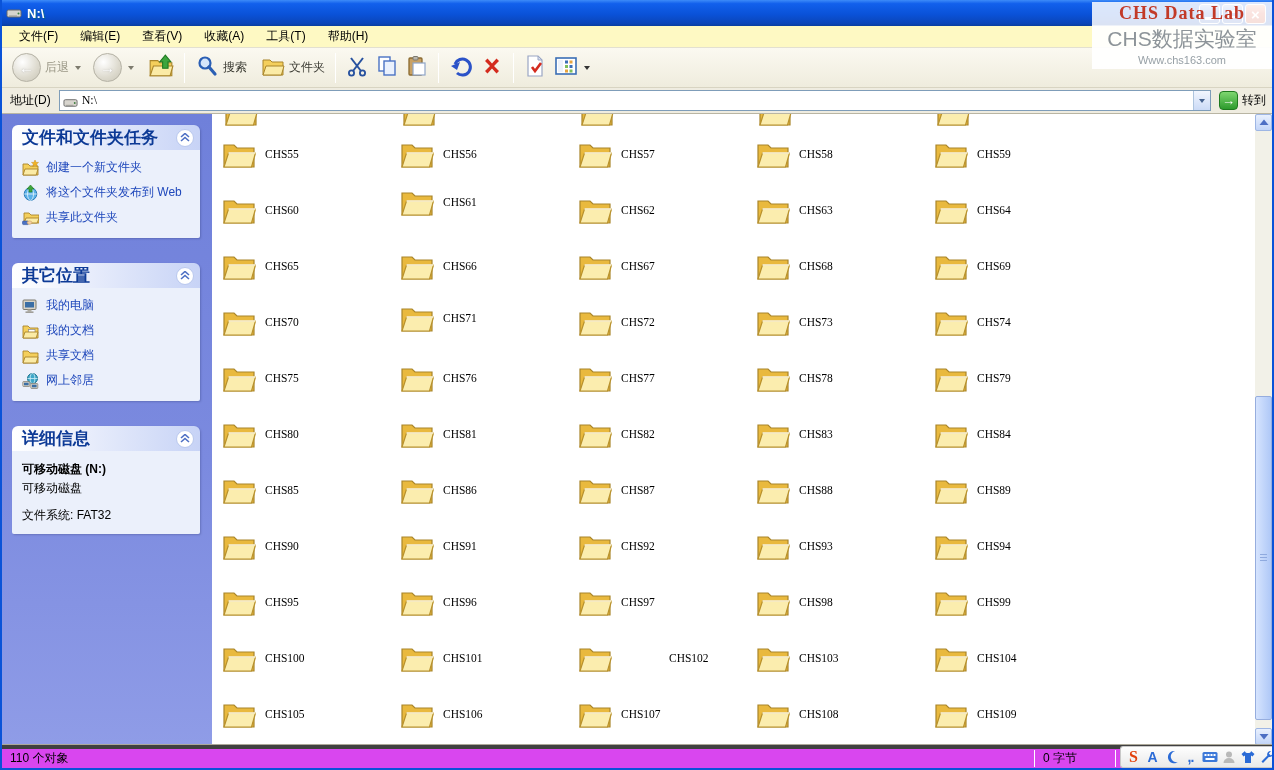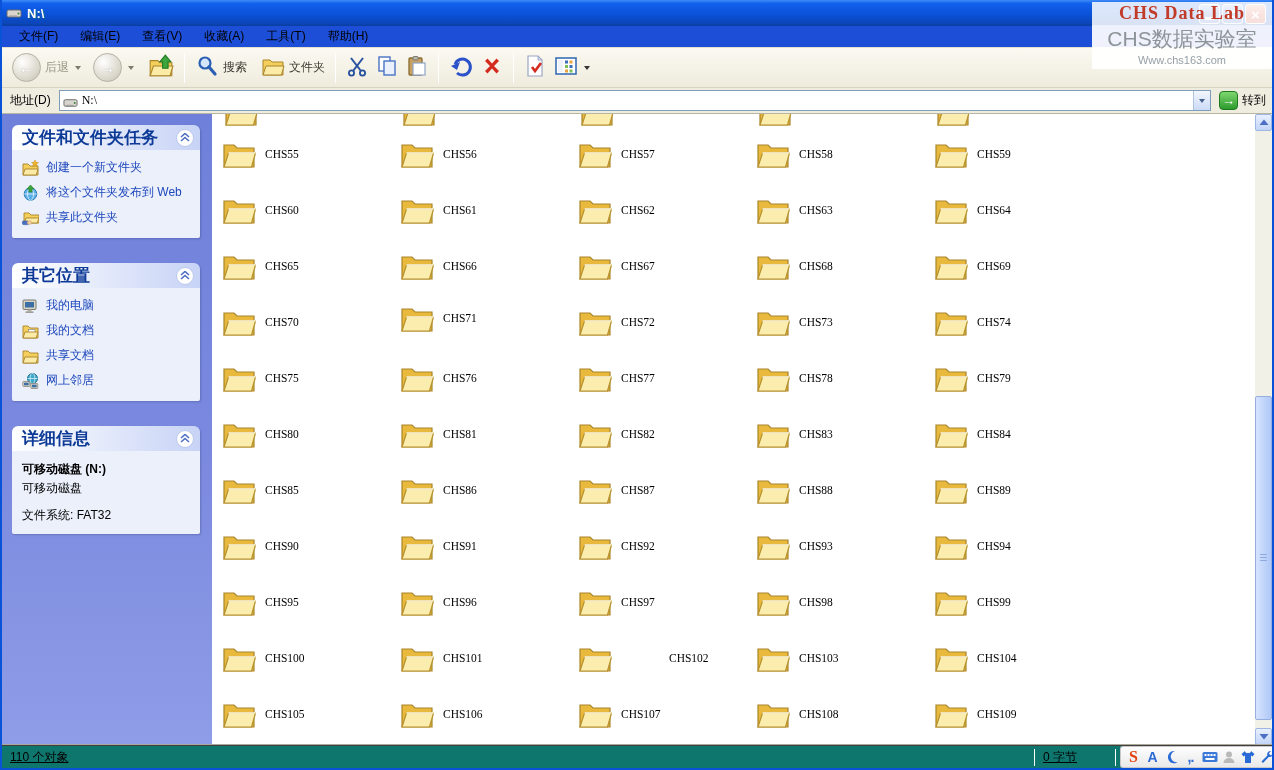--- a/index.html
+++ b/index.html
@@ -23,21 +23,21 @@
   .winbtn .xglyph { color:#fff; font-weight:bold; font-size:15px; line-height:1; }
 
   
   .watermark { position:absolute; top:2px; right:0; width:180px; z-index:50; text-align:center; }
   .wm1 { background:rgba(255,255,255,0.85); font-family:"Liberation Serif","DejaVu Serif",serif;
          font-weight:bold; font-size:18px; color:#C23A28; letter-spacing:1px; padding:1px 2px; }
   .wm2 { background:rgba(255,255,255,0.93); font-size:21px; color:#8D9499; padding:0 2px; }
   .wm3 { background:rgba(255,255,255,0.93); font-size:11px; color:#97A0A6; padding:1px 0 3px; }
 
   
-  .menubar { height:22px; flex:0 0 22px; background:#1d4ed8; border-bottom:1px solid #E3E0D0;
+  .menubar { height:22px; flex:0 0 22px; background:#fef9c3; border-bottom:1px solid #E3E0D0;
              display:flex; align-items:center; padding-left:6px; }
   .menuitem { font-size:12px; color:#000; padding:3px 11px; cursor:default; }
 
   
   .toolbar { height:40px; flex:0 0 40px; background:linear-gradient(180deg,#FBF9F1,#EFECDD);
              border-bottom:1px solid #D8D4C2; display:flex; align-items:center; padding-left:6px; }
   .tbtn { display:flex; align-items:center; gap:4px; padding:2px 4px; border-radius:3px; }
   .tbtn .lbl { font-size:12px; color:#3b3b33; }
   .tbtn.disabled .lbl { color:#9A9786; }
   .navcircle { width:29px; height:29px; border-radius:50%; border:1px solid #B5B2A5;
@@ -95,22 +95,22 @@
   
   .vscroll { width:17px; flex:0 0 17px; background:#F2F1E8; display:flex; flex-direction:column; position:relative; }
   .sbtn { height:17px; flex:0 0 17px; border:1px solid #9EB6E4; border-radius:2px;
     background:linear-gradient(180deg,#E8F0FE,#C3D5F8); display:flex; align-items:center; justify-content:center; }
   .sthumb { position:absolute; left:0; width:17px; border:1px solid #96ADDE; border-radius:2px;
     background:linear-gradient(90deg,#D6E4FE,#AFC8F7); }
   .sthumb .grip { position:absolute; left:4px; right:4px; top:50%; height:8px; margin-top:-4px;
     background:repeating-linear-gradient(180deg,#8FAADF 0 1px,transparent 1px 3px); }
 
   
-  .statusbar { height:23px; flex:0 0 23px; background:#0f766e; border-top:1px solid #404040;
-               box-shadow:0 -1px 0 #ACA899; display:flex; align-items:center; position:relative;text-decoration:underline; }
+  .statusbar { height:23px; flex:0 0 23px; background:#d946ef; border-top:4px solid #404040;
+               box-shadow:0 -1px 0 #ACA899; display:flex; align-items:center; position:relative; }
   .ssec { height:100%; display:flex; align-items:center; font-size:12px; color:#000; padding:0 8px; }
   .ssec1 { flex:1 1 auto; }
   .sdiv { width:1px; height:17px; background:#9D9A88; border-right:1px solid #fff; }
   .ssec2 { flex:0 0 80px; }
   .ssec3 { flex:0 0 156px; }
 
   
   .langbar { position:absolute; right:0; bottom:0; height:22px; width:152px; z-index:40;
     background:linear-gradient(180deg,#FEFEFE,#E9E9E9); border:1px solid #C8C8C8; border-right:none;
     border-radius:3px 0 0 3px; display:flex; align-items:center; gap:2px; padding-left:4px; overflow:hidden; }
@@ -469,21 +469,21 @@
           <span class="fname">CHS59</span>
         </div>
         <div class="tile" style="left: 10px; top: 78px;">
           <span class="fic"><svg viewBox="0 0 34 30" width="34" height="30">
               <path d="M2 6 h10 l3 3 h17 v19 H2 z" fill="#E9B93E" stroke="#A9852A" stroke-width="1.2"></path>
               <path d="M2 28 l4.5 -14 H33.5 L29.5 28 z" fill="#FBEDAE" stroke="#B8912C" stroke-width="1.2"></path>
               <path d="M6.5 14 H33.5" stroke="#FFF9DF" stroke-width="1.5" fill="none"></path>
             </svg></span>
           <span class="fname">CHS60</span>
         </div>
-        <div class="tile" style="left: 188px; top: 78px;">
+        <div class="tile" style="left: 188px; top: 70px;">
           <span class="fic"><svg viewBox="0 0 34 30" width="34" height="30">
               <path d="M2 6 h10 l3 3 h17 v19 H2 z" fill="#E9B93E" stroke="#A9852A" stroke-width="1.2"></path>
               <path d="M2 28 l4.5 -14 H33.5 L29.5 28 z" fill="#FBEDAE" stroke="#B8912C" stroke-width="1.2"></path>
               <path d="M6.5 14 H33.5" stroke="#FFF9DF" stroke-width="1.5" fill="none"></path>
             </svg></span>
           <span class="fname">CHS61</span>
         </div>
         <div class="tile" style="left: 366px; top: 78px;">
           <span class="fic"><svg viewBox="0 0 34 30" width="34" height="30">
               <path d="M2 6 h10 l3 3 h17 v19 H2 z" fill="#E9B93E" stroke="#A9852A" stroke-width="1.2"></path>

